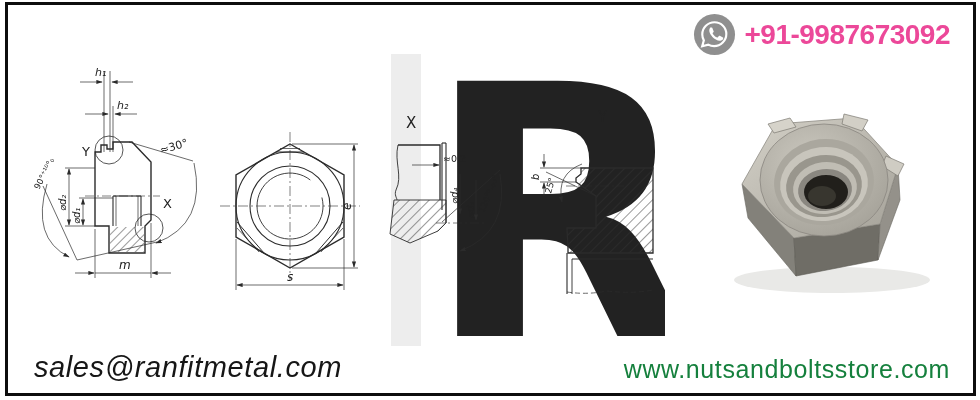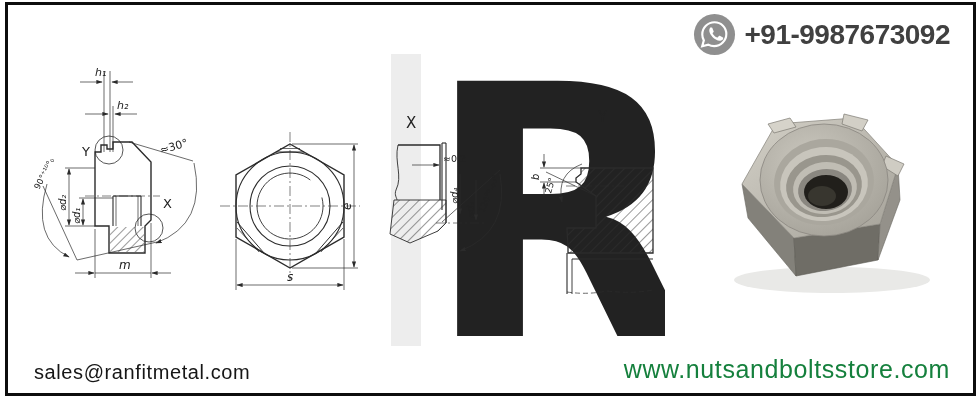--- a/index.html
+++ b/index.html
@@ -3,29 +3,29 @@
 <meta charset="utf-8">
 <style>
   html,body{margin:0;padding:0;background:#fff;}
   .canvas{
     position:relative;width:980px;height:400px;background:#ffffff;overflow:hidden;
     font-family:"Liberation Sans",sans-serif;color:#111;
   }
   .frame{position:absolute;left:5px;top:2px;right:4px;bottom:4px;border:3px solid #0d0d0d;pointer-events:none;}
   .phone-block{position:absolute;top:13px;right:30px;display:flex;align-items:center;gap:8px;}
   .phone-block .wa{width:43px;height:43px;display:block;}
-  .phone-text{font-size:28px;font-weight:bold;letter-spacing:-0.5px;color:#404040;}
+  .phone-text{font-size:28px;font-weight:bold;letter-spacing:-0.5px;color:#ec4899;}
   .watermark{position:absolute;left:385px;top:50px;width:280px;height:300px;z-index:0;}
   .drawing{position:absolute;z-index:1;}
   .d-side{left:25px;top:56px;width:175px;height:245px;}
   .d-face{left:218px;top:118px;width:155px;height:182px;}
   .d-x{left:380px;top:110px;width:140px;height:185px;}
   .d-y{left:520px;top:104px;width:155px;height:222px;}
   .photo{left:712px;top:100px;width:250px;height:218px;}
-  .footer-email{position:absolute;left:34px;bottom:16px;font-size:20px;letter-spacing:0.6px;color:#161616;}
+  .footer-email{position:absolute;left:34px;bottom:16px;font-size:29px;letter-spacing:0.6px;color:#161616;font-style:italic;}
   .footer-site{position:absolute;right:30px;bottom:16px;font-size:25px;letter-spacing:0.6px;color:#15803d;}
   svg text{font-family:"DejaVu Sans",sans-serif;fill:#222;}
   .lbl{font-style:italic;}
 </style>
 </head>
 <body>
 
 <div class="canvas">
   <div class="frame"></div>
 

